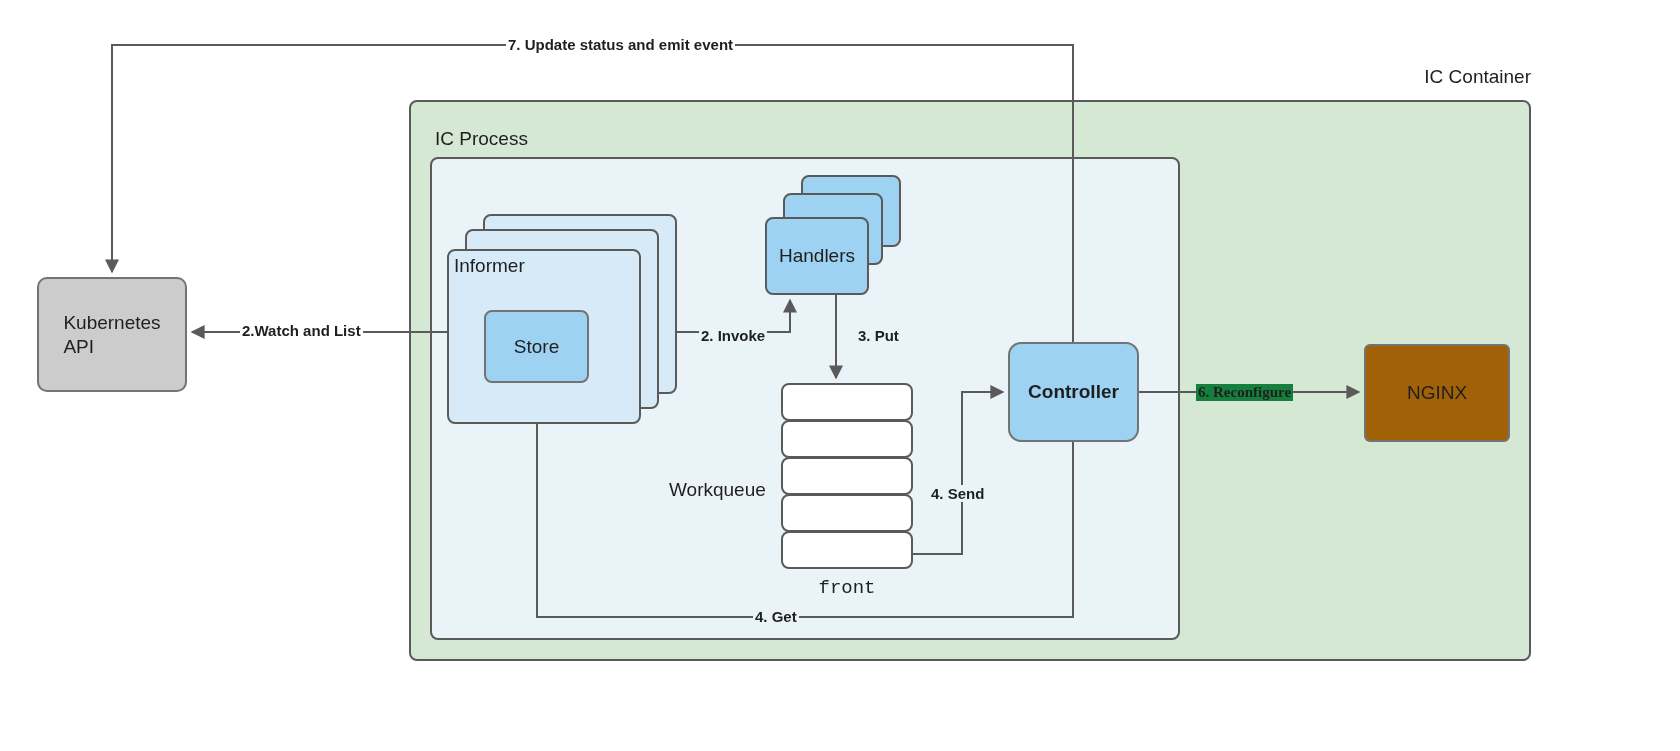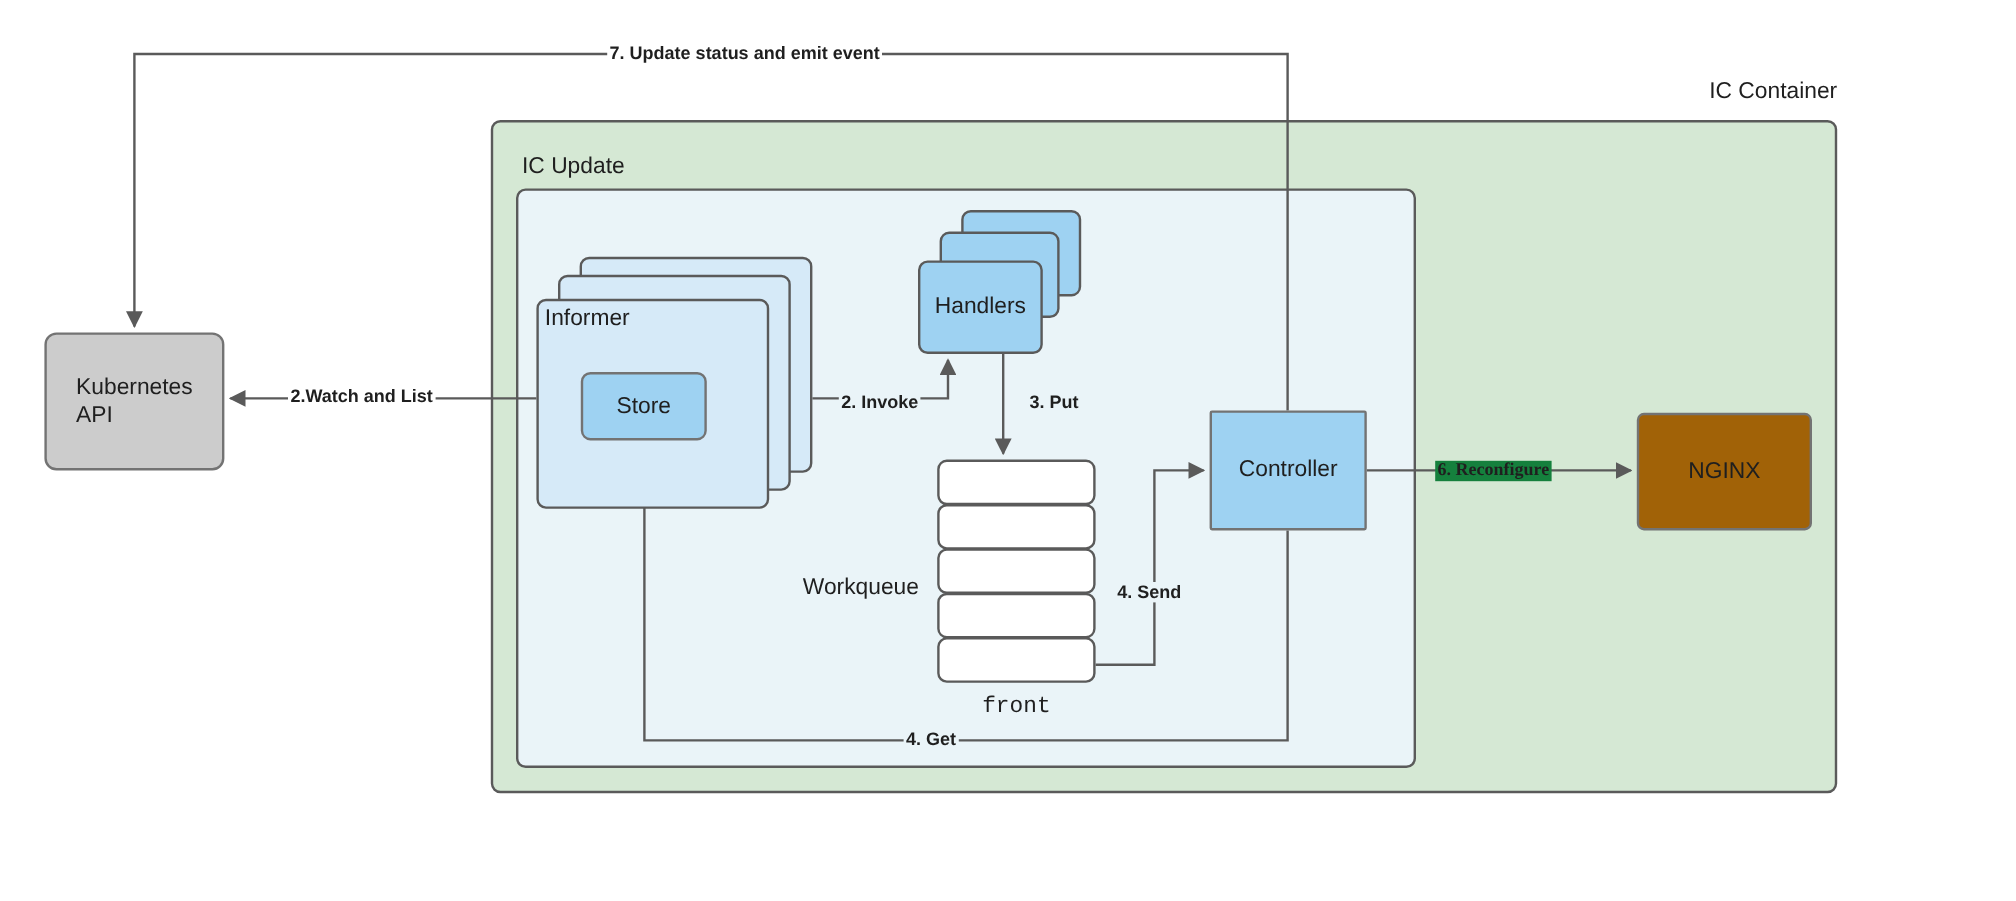--- a/index.html
+++ b/index.html
@@ -36,24 +36,24 @@
   .k8s-api{
     left:37px;top:277px;width:150px;height:115px;
     background:#cccccc;border-radius:10px;
   }
   .nginx{
     left:1364px;top:344px;width:146px;height:98px;
     background:#a16207;border-radius:6px;
   }
   .controller{
     left:1008px;top:342px;width:131px;height:100px;
-    background:#9ed2f2;border-radius:2px;
+    background:#9ed2f2;border-radius:13px;font-weight:bold;
   }
   .store{
-    left:484px;top:310px;width:105px;height:57px;
+    left:484px;top:310px;width:105px;height:73px;
     background:#9ed2f2;border-radius:8px;
   }
 
   
   .stack{position:absolute;}
   .card{
     position:absolute;box-sizing:border-box;border:2px solid #5a5a5a;border-radius:8px;
   }
   
   .informer-stack{left:447px;top:214px;width:230px;height:210px;}
@@ -110,21 +110,21 @@
 </style>
 </head>
 <body>
 
 <div id="canvas">
 
   <div class="ic-container"></div>
   <div class="ic-container-label">IC Container</div>
 
   <div class="ic-process"></div>
-  <div class="ic-process-label">IC Update</div>
+  <div class="ic-process-label">IC Process</div>
 
   <svg id="wires" viewBox="0 0 1680 751" xmlns="http://www.w3.org/2000/svg">
     <defs>
       <marker id="arrow" viewBox="0 0 10 10" refX="9" refY="5" markerWidth="7" markerHeight="7" orient="auto-start-reverse">
         <path d="M 0 0 L 10 5 L 0 10 z" fill="#5a5a5a"></path>
       </marker>
     </defs>
 
     <path d="M 1073 342 L 1073 45 L 112 45 L 112 272" fill="none" stroke="#5a5a5a" stroke-width="2" marker-end="url(#arrow)"></path>
 

